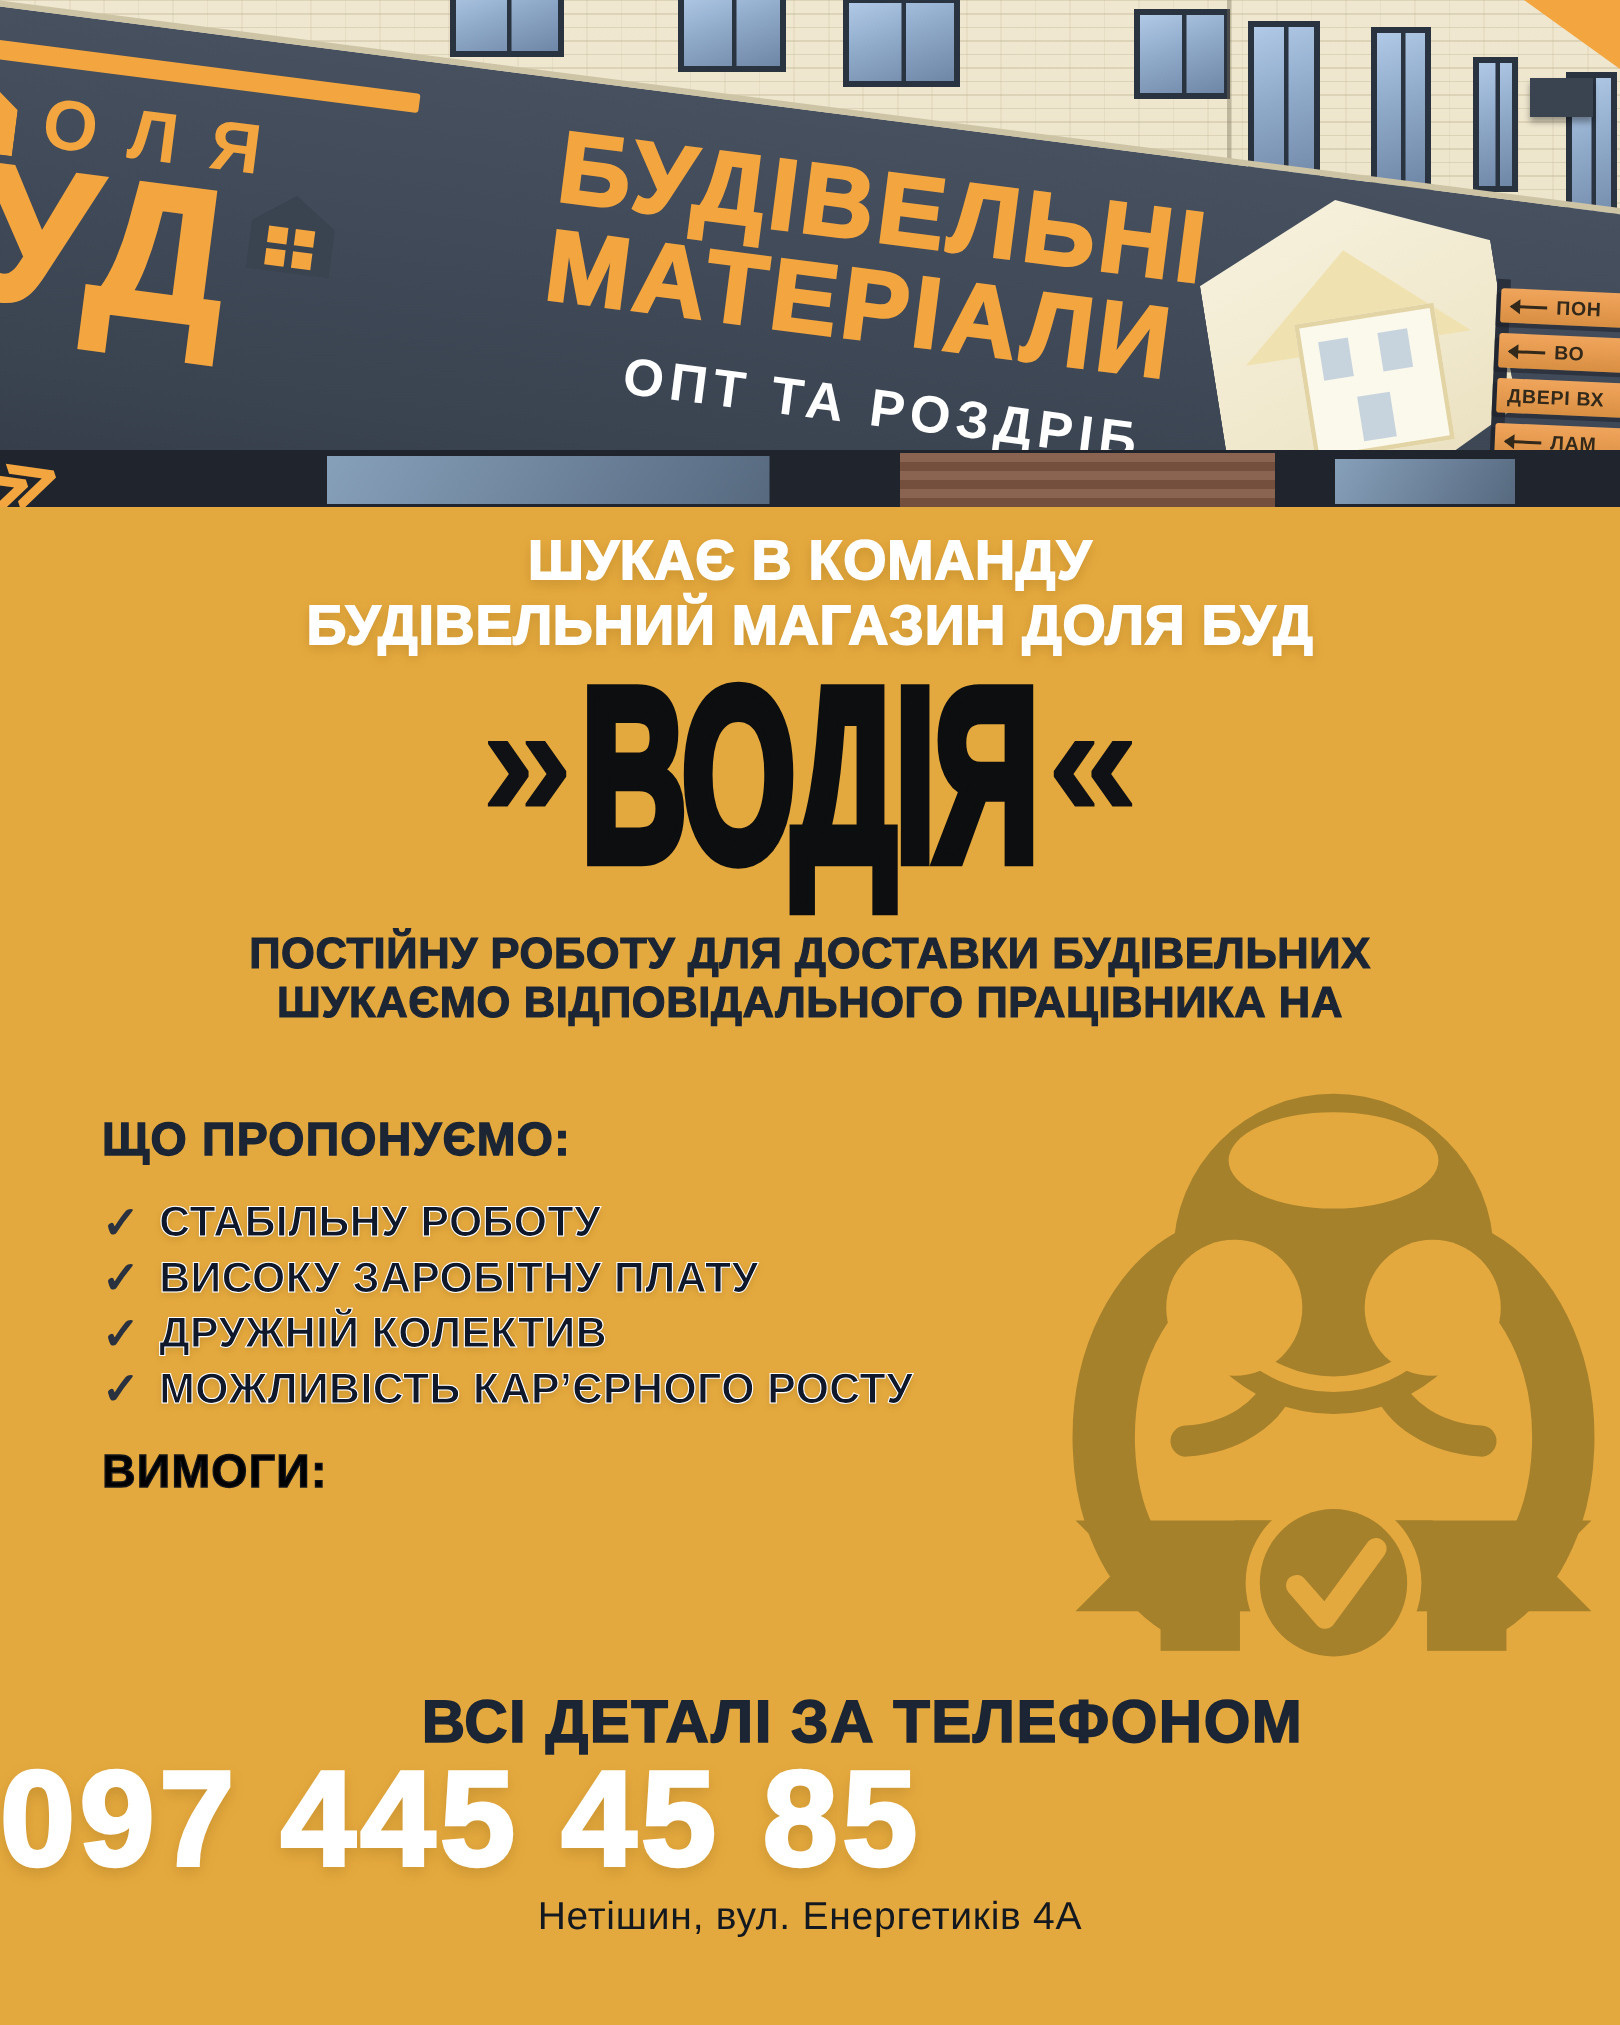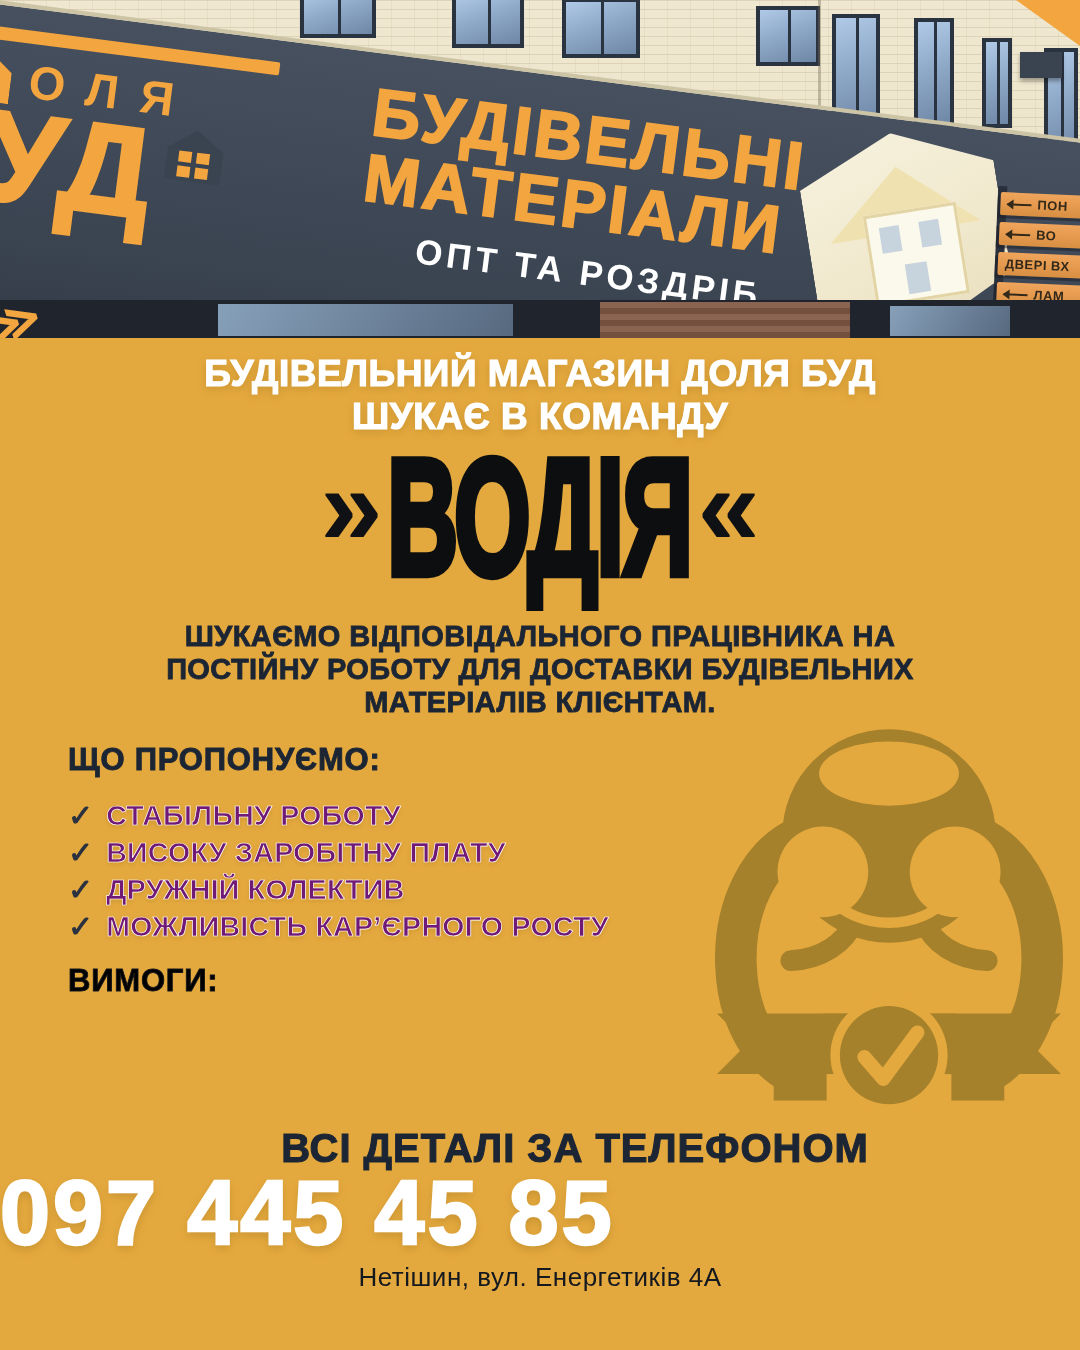--- a/index.html
+++ b/index.html
@@ -79,21 +79,21 @@
              transform:scale(.62,1.04);margin:0 -88px;}
   .ad-desc{position:absolute;left:90px;top:620px;width:900px;text-align:center;color:#1B2534;
            font-size:29px;font-weight:700;line-height:33px;letter-spacing:.4px;
            -webkit-text-stroke:.8px #1B2534;}
   .sec-heading{color:#1B2534;font-size:31px;font-weight:700;letter-spacing:.8px;
                -webkit-text-stroke:.9px #1B2534;}
   .offer-head{position:absolute;left:68px;top:742px;}
   .offer-list{position:absolute;left:68px;top:800px;}
   .offer-item{display:flex;align-items:flex-start;gap:13px;margin-bottom:6px;}
   .check{font-size:30px;font-weight:700;color:#2A3240;line-height:30px;transform:translateY(1px);}
-  .offer-txt{font-size:28.5px;font-weight:700;color:#701a75;line-height:31px;letter-spacing:.3px;
+  .offer-txt{font-size:28.5px;font-weight:700;color:#0f172a;line-height:31px;letter-spacing:.3px;
              -webkit-text-stroke:.7px #FFFFFF;text-shadow:0 2px 5px rgba(110,75,10,.2);}
   .req-head{position:absolute;left:68px;top:963px;color:#000000;-webkit-text-stroke:.9px #14161A;}
   .req-item{position:absolute;left:68px;top:1022px;width:560px;}
   .req-flow .check{display:inline;font-size:30px;margin-right:12px;}
   .req-txt{font-size:28.5px;font-weight:700;color:#FFFFFF;line-height:37px;letter-spacing:.3px;
            -webkit-text-stroke:.7px #FFFFFF;text-shadow:0 2px 5px rgba(110,75,10,.2);}
 
   .drive-icon{position:absolute;left:700px;top:722px;width:378px;height:398px;}
 
   .contact-head{position:absolute;left:0;top:1126px;width:1080px;text-align:center;color:#1B2534;
@@ -187,34 +187,33 @@
 
     <div class="storefront">
       <div class="glass" style="left:218px;top:4px;width:295px;height:32px;"></div>
       <div class="brickdoor"></div>
       <div class="glass" style="left:890px;top:6px;width:120px;height:30px;"></div>
     </div>
     <div class="chev-deco">≫</div>
   </div>
 
   <div class="ad-headline">
+    <div>ШУКАЄ В КОМАНДУ</div>
     <div>БУДІВЕЛЬНИЙ МАГАЗИН ДОЛЯ БУД</div>
-    <div>ШУКАЄ В КОМАНДУ</div>
   </div>
 
   <div class="job-row">
     <span class="chevron">»</span>
     <span class="job-title">ВОДІЯ</span>
     <span class="chevron">«</span>
   </div>
 
   <div class="ad-desc">
+    <div>ПОСТІЙНУ РОБОТУ ДЛЯ ДОСТАВКИ БУДІВЕЛЬНИХ</div>
     <div>ШУКАЄМО ВІДПОВІДАЛЬНОГО ПРАЦІВНИКА НА</div>
-    <div>ПОСТІЙНУ РОБОТУ ДЛЯ ДОСТАВКИ БУДІВЕЛЬНИХ</div>
-    <div>МАТЕРІАЛІВ КЛІЄНТАМ.</div>
   </div>
 
   <div class="sec-heading offer-head">ЩО ПРОПОНУЄМО:</div>
 
   <div class="offer-list">
     <div class="offer-item">
       <span class="check">✓</span>
       <span class="offer-txt">СТАБІЛЬНУ РОБОТУ</span>
     </div>
     <div class="offer-item">

